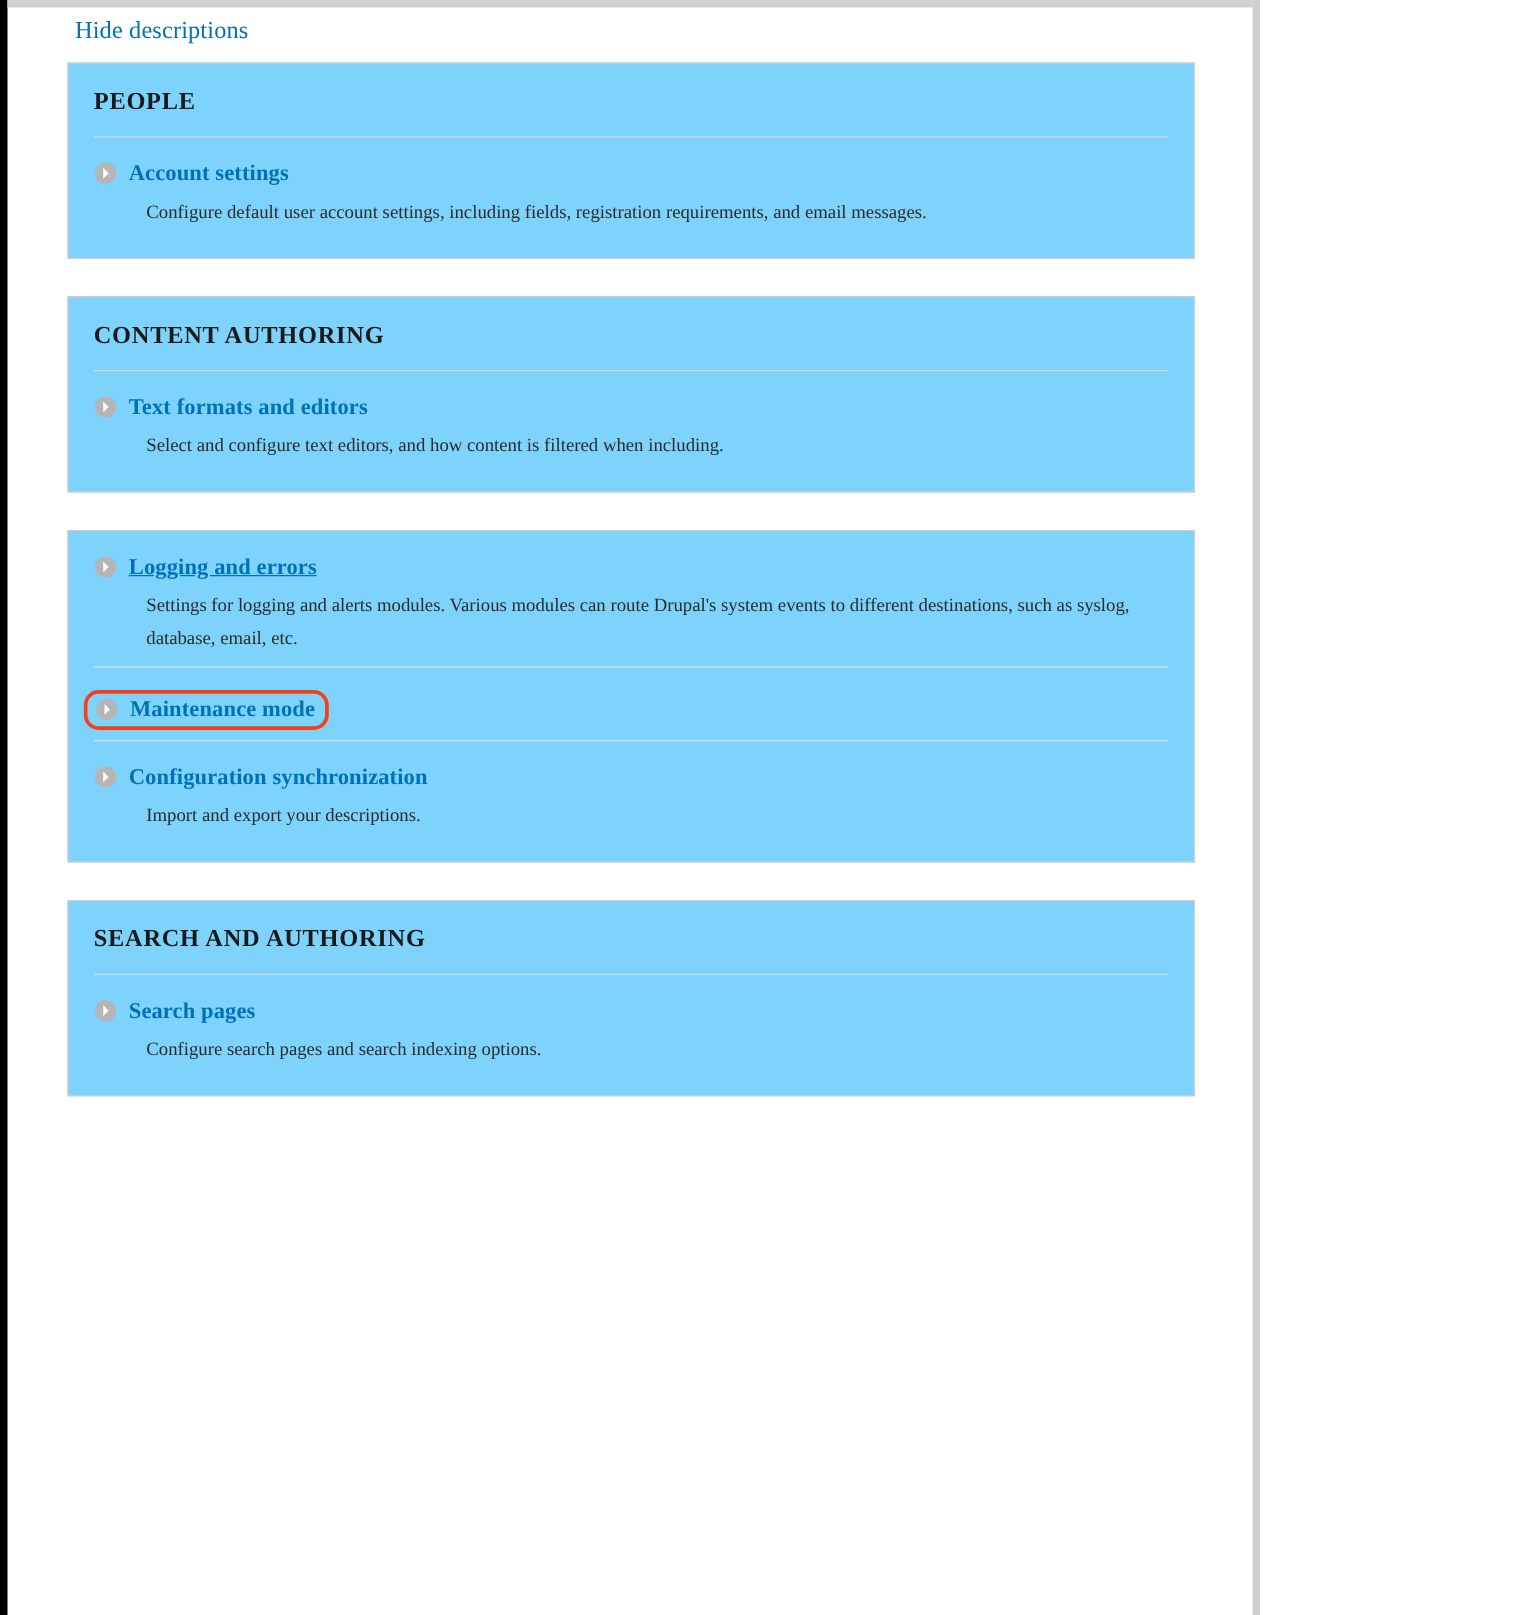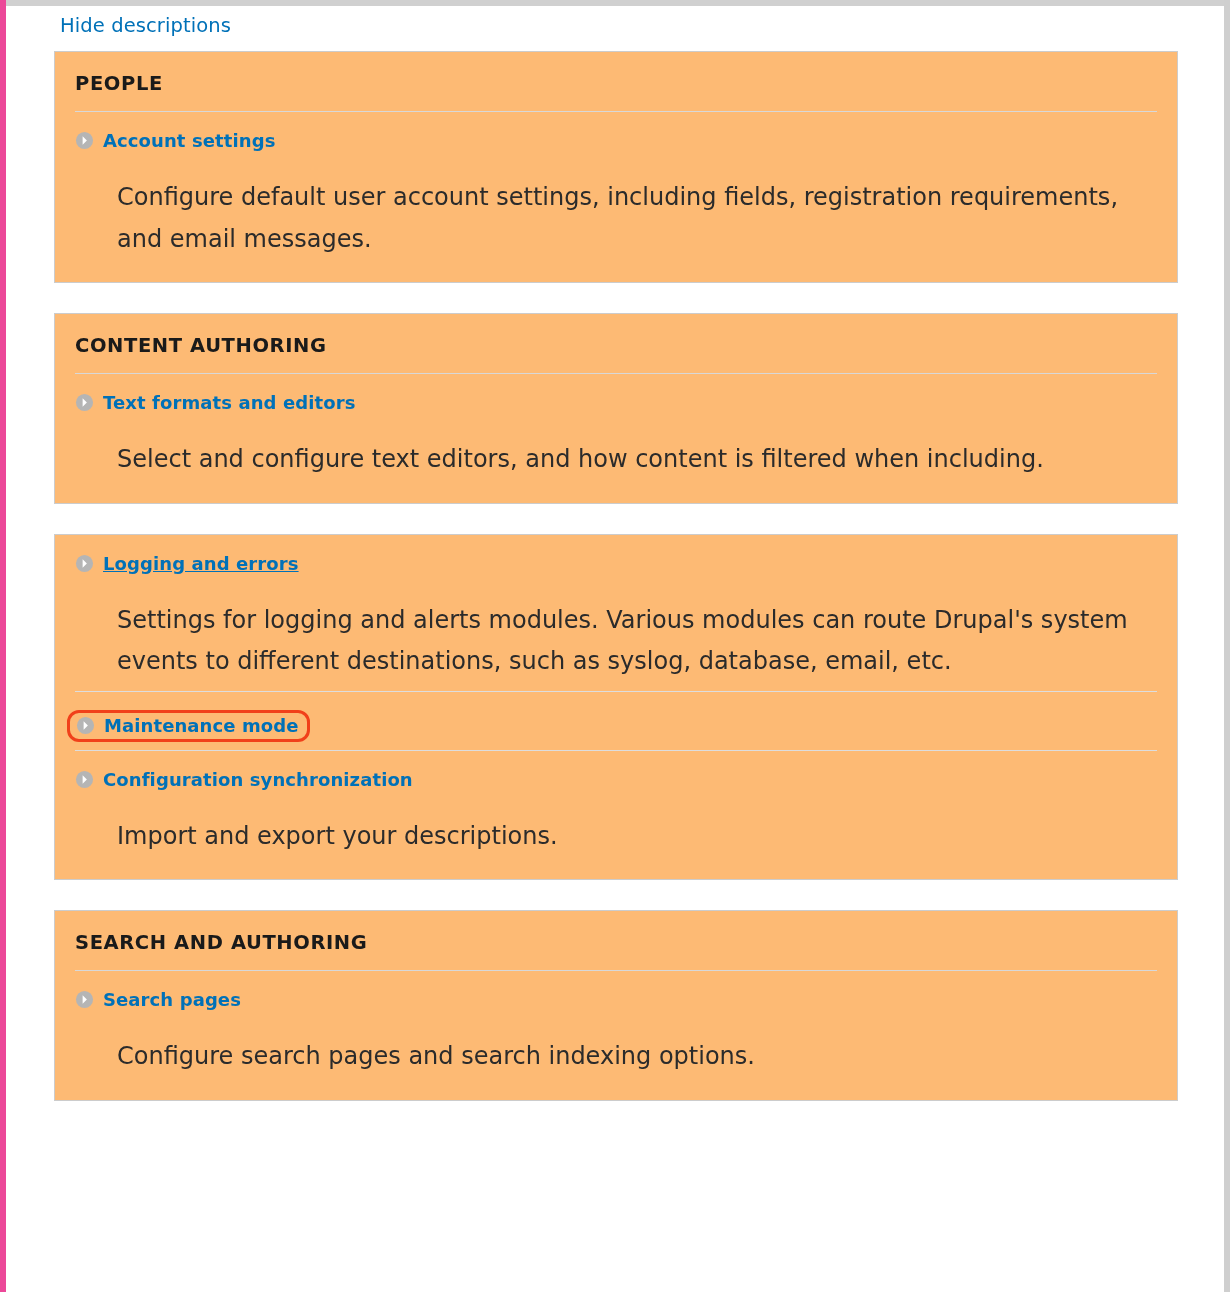--- a/index.html
+++ b/index.html
@@ -9,26 +9,27 @@
   }
   body {
     width: 1230px;
     height: 1292px;
     overflow: hidden;
     font-family: "DejaVu Sans", "Liberation Sans", sans-serif;
     color: #333333;
   }
   .page {
     position: relative;
-    width: 1230px;
+    width: 1008px;
     height: 1292px;
     background: #ffffff;
     box-sizing: border-box;
-    border-left: 6px solid #ec4899;
+    border-left: 6px solid #000000;
     border-right: 6px solid #cfcfcf;
+    font-family: Liberation Serif, serif;
   }
   .topbar {
     position: absolute;
     top: 0;
     left: 0;
     right: 0;
     height: 6px;
     background: #d0d0d0;
   }
   .content {
@@ -45,21 +46,21 @@
     display: inline-block;
     margin: 8px 0 14px 6px;
     color: #0071b8;
     font-size: 19.5px;
     text-decoration: none;
     cursor: pointer;
     letter-spacing: 0.1px;
   }
   .panel {
     border: 1px solid #cccccc;
-    background: #fdba74;
+    background: #7dd3fc;
     margin-bottom: 30px;
     padding: 0 20px 14px 20px;
     box-sizing: border-box;
   }
   .panel-title {
     font-size: 19.5px;
     font-weight: bold;
     letter-spacing: 0.6px;
     color: #1a1a1a;
     padding: 20px 0 16px 0;
@@ -91,22 +92,22 @@
     font-weight: bold;
     text-decoration: none;
     letter-spacing: 0.1px;
   }
   .item-link:hover,
   .item-link.visited {
     text-decoration: underline;
     text-align: center;
   }
   .item-desc {
-    margin: 26px 0 0 42px;
-    font-size: 24px;
+    margin: 9px 0 0 42px;
+    font-size: 15px;
     line-height: 1.73;
     color: #2b2b2b;
     max-width: 1040px;
   }
   .highlight-box {
     display: inline-block;
     border: 3px solid #f1401a;
     border-radius: 12px;
     padding: 2px 8px 3px 6px;
     margin-left: -8px;

